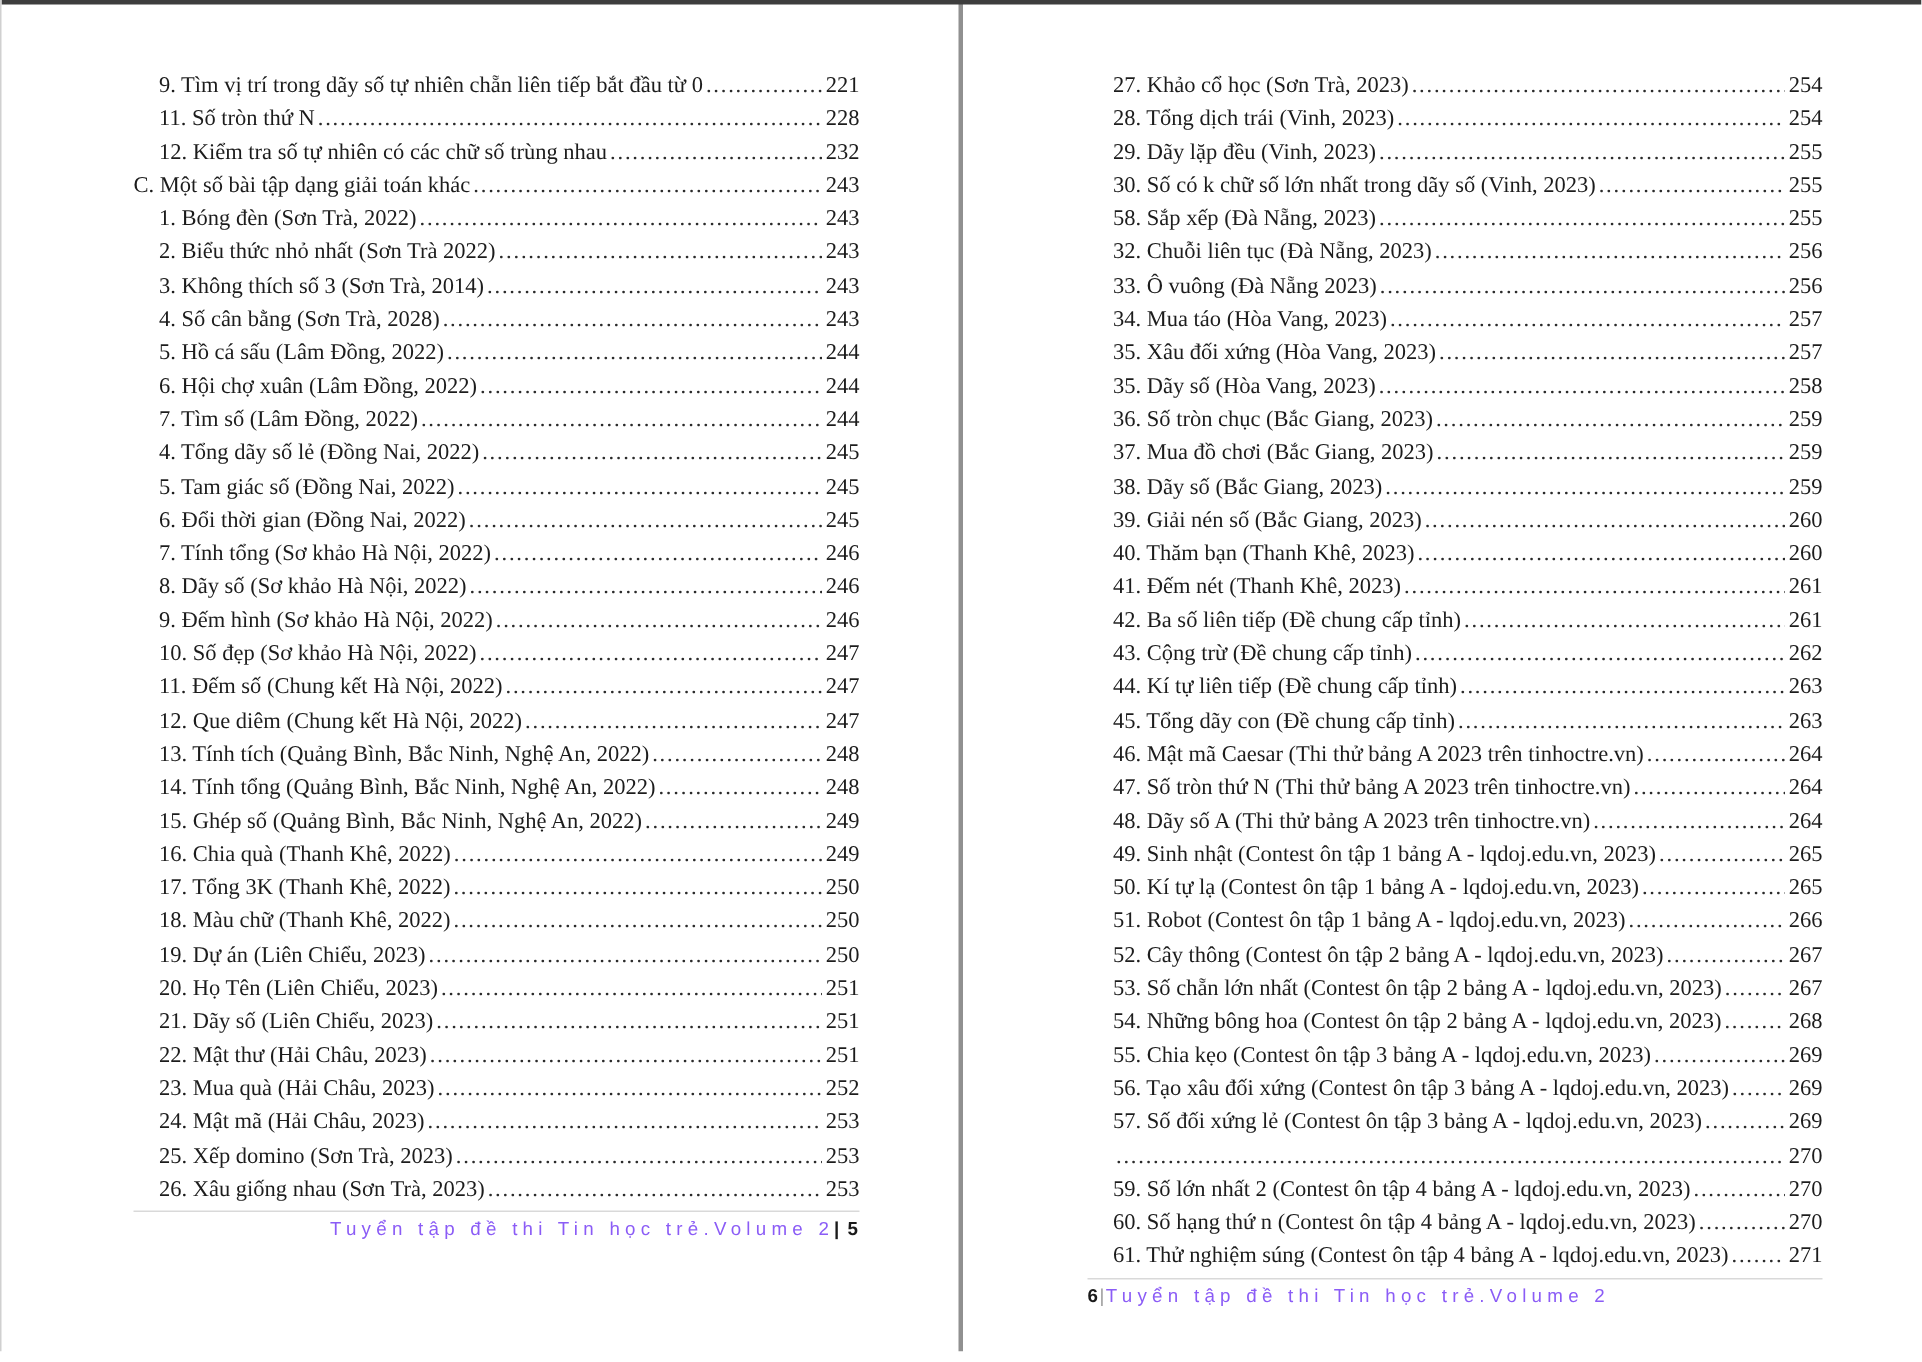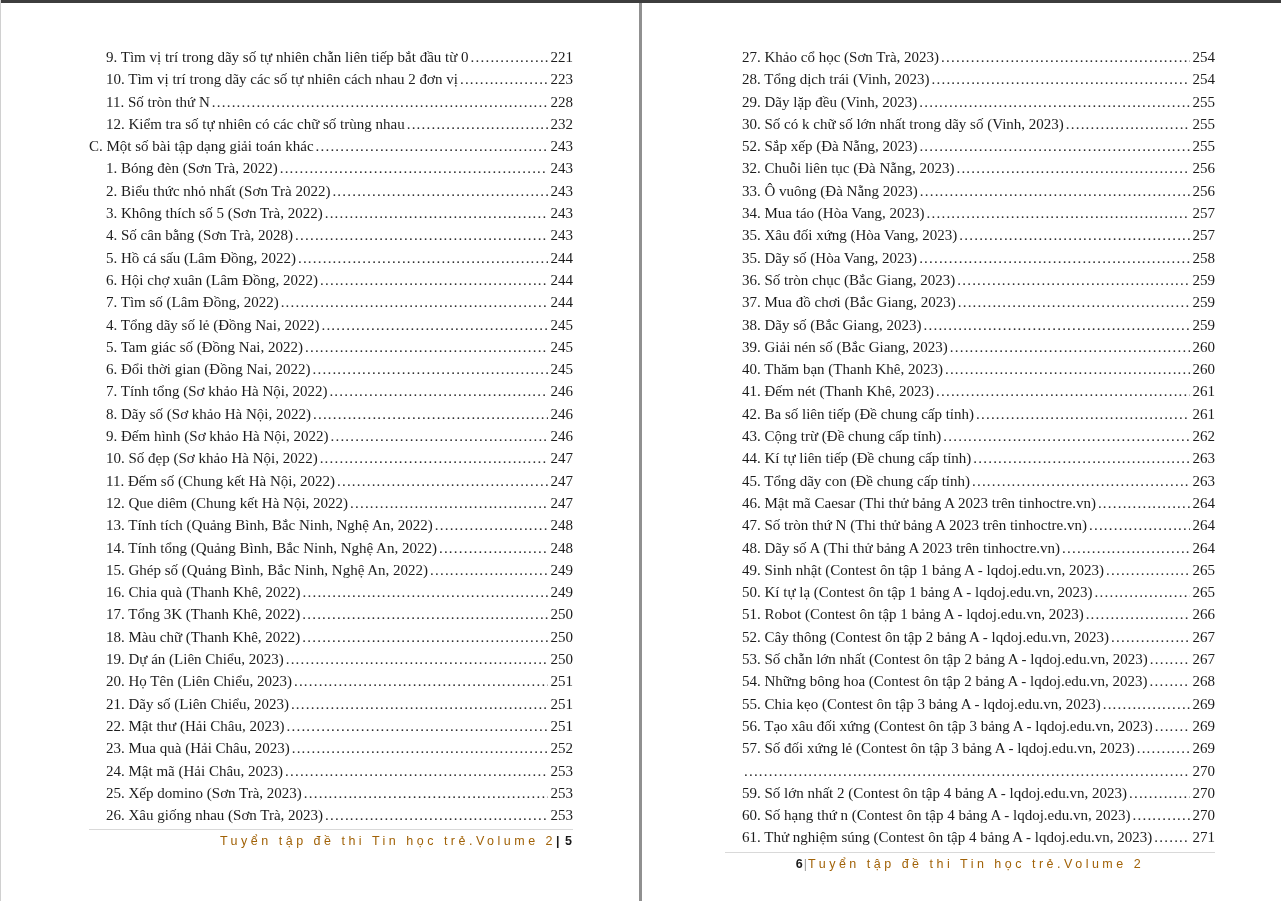--- a/index.html
+++ b/index.html
@@ -47,48 +47,43 @@
   .page-footer{
     border-top:1px solid #d9d9d9;
     margin-top:3px;padding-top:4px;
     font-family:"Liberation Sans", sans-serif;
     font-size:12.5px;
     letter-spacing:3.5px;
     color:#9b9b9b;
     white-space:nowrap;
   }
   .footer-left{text-align:right;}
-  .footer-right{text-align:center;}
+  .footer-right{text-align:left;}
   .footer-pagenum{
     color:#1a1a1a;font-weight:bold;letter-spacing:1px;
   }
   .footer-sep-dark{color:#1a1a1a;font-weight:bold;letter-spacing:1px;}
   .footer-sep-light{color:#9b9b9b;letter-spacing:1px;}
-  .footer-title{color:#a16207;}
+  .footer-title{color:#8b5cf6;}
 </style>
 </head>
 <body>
 
 <div class="spread">
   <div class="top-bar"></div>
   <div class="page-divider"></div>
 
   <div class="page page-left">
     <div class="toc-list">
         <div class="toc-row">
           <span class="entry-label">9. Tìm vị trí trong dãy số tự nhiên chẵn liên tiếp bắt đầu từ 0</span>
           <span class="leader"></span>
           <span class="entry-page">221</span>
         </div>
         <div class="toc-row">
-          <span class="entry-label">10. Tìm vị trí trong dãy các số tự nhiên cách nhau 2 đơn vị</span>
-          <span class="leader"></span>
-          <span class="entry-page">223</span>
-        </div>
-        <div class="toc-row">
           <span class="entry-label">11. Số tròn thứ N</span>
           <span class="leader"></span>
           <span class="entry-page">228</span>
         </div>
         <div class="toc-row">
           <span class="entry-label">12. Kiểm tra số tự nhiên có các chữ số trùng nhau</span>
           <span class="leader"></span>
           <span class="entry-page">232</span>
         </div>
         <div class="toc-row heading">
@@ -100,21 +95,21 @@
           <span class="entry-label">1. Bóng đèn (Sơn Trà, 2022)</span>
           <span class="leader"></span>
           <span class="entry-page">243</span>
         </div>
         <div class="toc-row">
           <span class="entry-label">2. Biểu thức nhỏ nhất (Sơn Trà 2022)</span>
           <span class="leader"></span>
           <span class="entry-page">243</span>
         </div>
         <div class="toc-row">
-          <span class="entry-label">3. Không thích số 5 (Sơn Trà, 2022)</span>
+          <span class="entry-label">3. Không thích số 3 (Sơn Trà, 2014)</span>
           <span class="leader"></span>
           <span class="entry-page">243</span>
         </div>
         <div class="toc-row">
           <span class="entry-label">4. Số cân bằng (Sơn Trà, 2028)</span>
           <span class="leader"></span>
           <span class="entry-page">243</span>
         </div>
         <div class="toc-row">
           <span class="entry-label">5. Hồ cá sấu (Lâm Đồng, 2022)</span>
@@ -268,21 +263,21 @@
           <span class="entry-label">29. Dãy lặp đều (Vinh, 2023)</span>
           <span class="leader"></span>
           <span class="entry-page">255</span>
         </div>
         <div class="toc-row">
           <span class="entry-label">30. Số có k chữ số lớn nhất trong dãy số (Vinh, 2023)</span>
           <span class="leader"></span>
           <span class="entry-page">255</span>
         </div>
         <div class="toc-row">
-          <span class="entry-label">52. Sắp xếp (Đà Nẵng, 2023)</span>
+          <span class="entry-label">58. Sắp xếp (Đà Nẵng, 2023)</span>
           <span class="leader"></span>
           <span class="entry-page">255</span>
         </div>
         <div class="toc-row">
           <span class="entry-label">32. Chuỗi liên tục (Đà Nẵng, 2023)</span>
           <span class="leader"></span>
           <span class="entry-page">256</span>
         </div>
         <div class="toc-row">
           <span class="entry-label">33. Ô vuông (Đà Nẵng 2023)</span>

